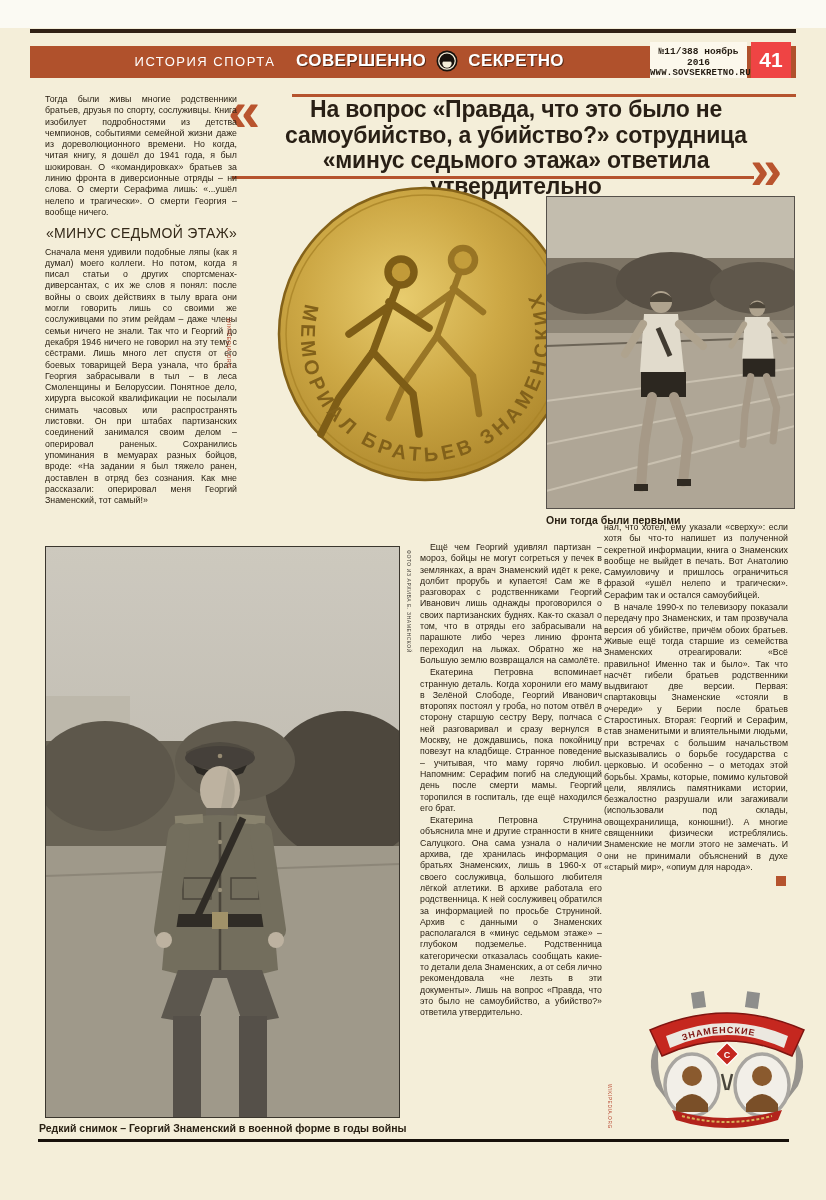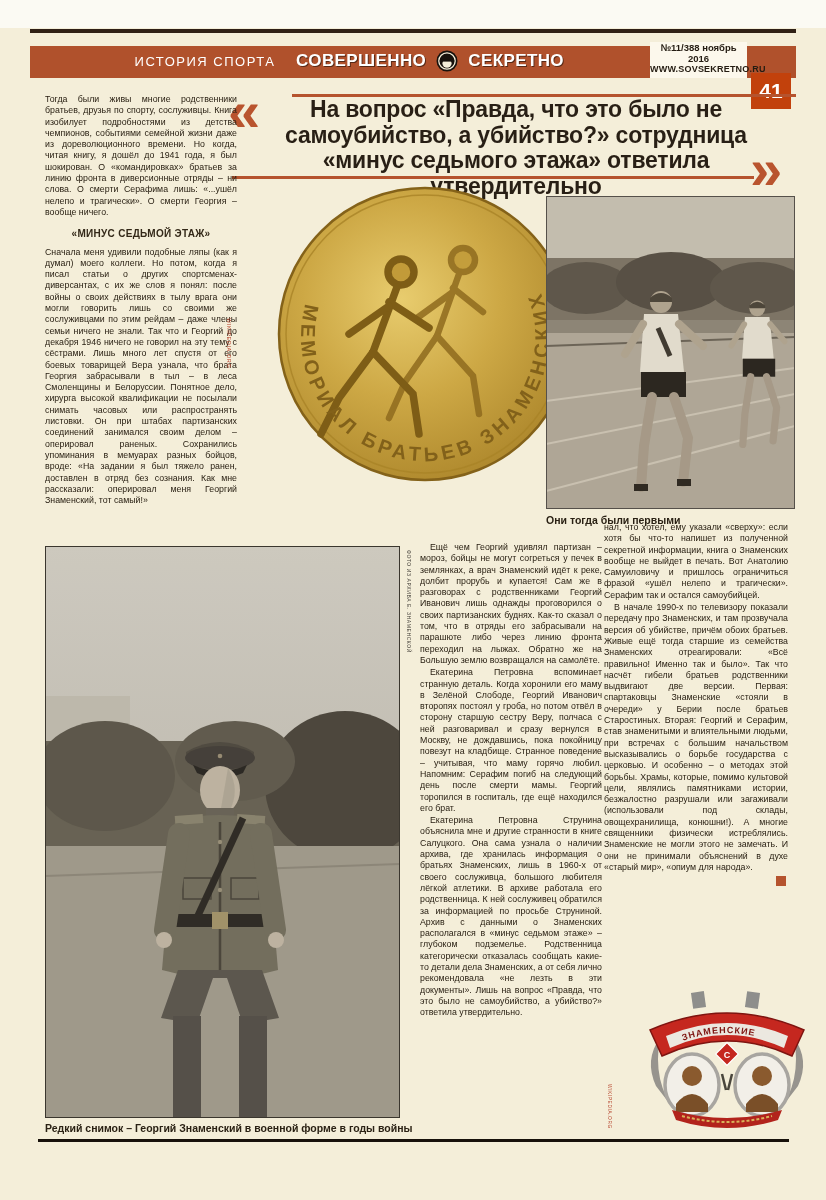--- a/index.html
+++ b/index.html
@@ -8,44 +8,44 @@
   .abs{position:absolute;}
   .white-top{left:0;top:0;width:826px;height:28px;background:#fbfaf3;}
   .top-strip{left:30px;top:29px;width:766px;height:4px;background:#2f2015;}
   .band{left:30px;top:46px;width:766px;height:32px;background:#b0512c;}
   .section-title{left:120px;top:54px;width:170px;text-align:center;color:#fff;
     font-size:13px;font-weight:normal;letter-spacing:1.5px;}
   .logo{left:296px;top:50px;display:flex;align-items:center;gap:10px;color:#fff;
     font-size:17px;font-weight:800;letter-spacing:.4px;text-shadow:1px 1px 0 rgba(40,20,10,.65);justify-content:center;}
   .logo .w{white-space:nowrap;}
   .issue-box{left:650px;top:42px;width:97px;height:36px;background:#fcf8ec;color:#241c12;
-    text-align:center;display:flex;flex-direction:column;justify-content:flex-start;}
+    text-align:center;display:flex;flex-direction:column;justify-content:flex-end;font-family:Liberation Mono, monospace;}
   .issue-box .l1{font-size:9.5px;font-weight:bold;}
   .issue-box .l2{font-size:9px;font-weight:bold;letter-spacing:.2px;}
-  .page-num{left:751px;top:42px;width:40px;height:36px;background:#c2410c;color:#fff;
-    font-size:21px;font-weight:bold;text-align:center;line-height:36px;margin-top:31px;}
+  .page-num{left:751px;top:42px;width:40px;height:36px;background:#ef4444;color:#fff;
+    font-size:21px;font-weight:bold;text-align:center;line-height:36px;}
   .q-open{left:228px;top:82px;font-size:58px;line-height:58px;font-weight:bold;color:#b9542e;}
   .q-close{left:750px;top:140px;font-size:58px;line-height:58px;font-weight:bold;color:#b9542e;}
   .q-rule-top{left:292px;top:94px;width:504px;height:3px;background:#b5532e;}
   .q-rule-bot{left:232px;top:176px;width:522px;height:3px;background:#b5532e;}
   .q-text{left:262px;top:97px;width:508px;text-align:center;font-size:23px;line-height:25.5px;
     font-weight:800;color:#281f15;letter-spacing:-.2px;}
   .col{overflow:hidden;color:#2a2114;font-size:8.8px;line-height:11.3px;text-align:justify;}
   .col p{margin:0;}
   .col p.sp{margin-top:1px;}
   .col p.ind{text-indent:10px;}
   .left-col{left:45px;top:94px;width:192px;height:452px;}
   .mid-col{left:420px;top:542px;width:182px;height:574px;}
   .right-col{left:604px;top:522px;width:184px;height:475px;}
-  .sec-head{font-size:10px;font-weight:bold;letter-spacing:.3px;color:#332818;
-    margin:10px 0 7px 0 !important;text-align:center;}
+  .sec-head{font-size:14px;font-weight:normal;letter-spacing:.3px;color:#332818;
+    margin:10px 0 7px 0 !important;text-align:right;}
   .endmark{display:block;width:10px;height:10px;background:#b5532e;margin:3px 2px 0 auto;}
   .caption{font-weight:bold;color:#2a2114;font-size:10.5px;}
   .runners-cap{left:546px;top:514px;width:250px;}
-  .soldier-cap{left:45px;top:1122px;width:430px;}
+  .soldier-cap{left:39px;top:1122px;width:430px;}
   .wm{font-size:5.5px;letter-spacing:.6px;color:#b5402a;transform:rotate(90deg);
     transform-origin:left top;white-space:nowrap;}
   .wm-medal{left:232px;top:318px;}
   .wm-badge{left:612px;top:1084px;font-size:4.8px;}
   .wm-dark{left:412px;top:550px;font-size:5px;color:#44403a;}
   .bottom-rule{left:38px;top:1139px;width:751px;height:3px;background:#17110b;}
   svg{display:block;}
 </style>
 </head>
 <body>

